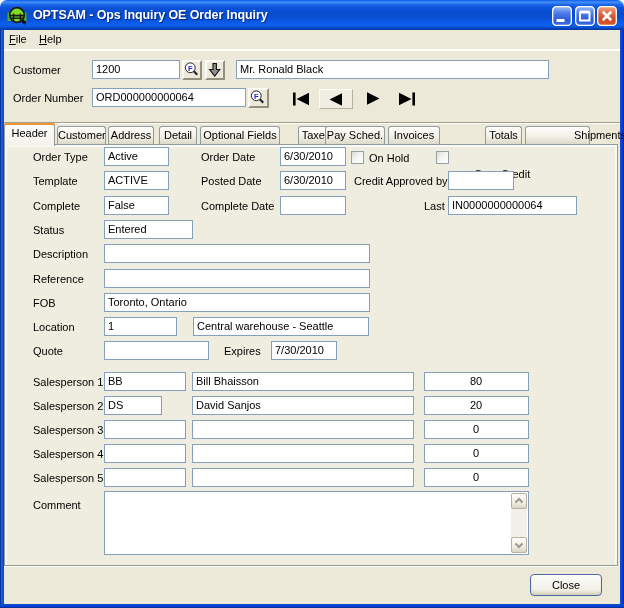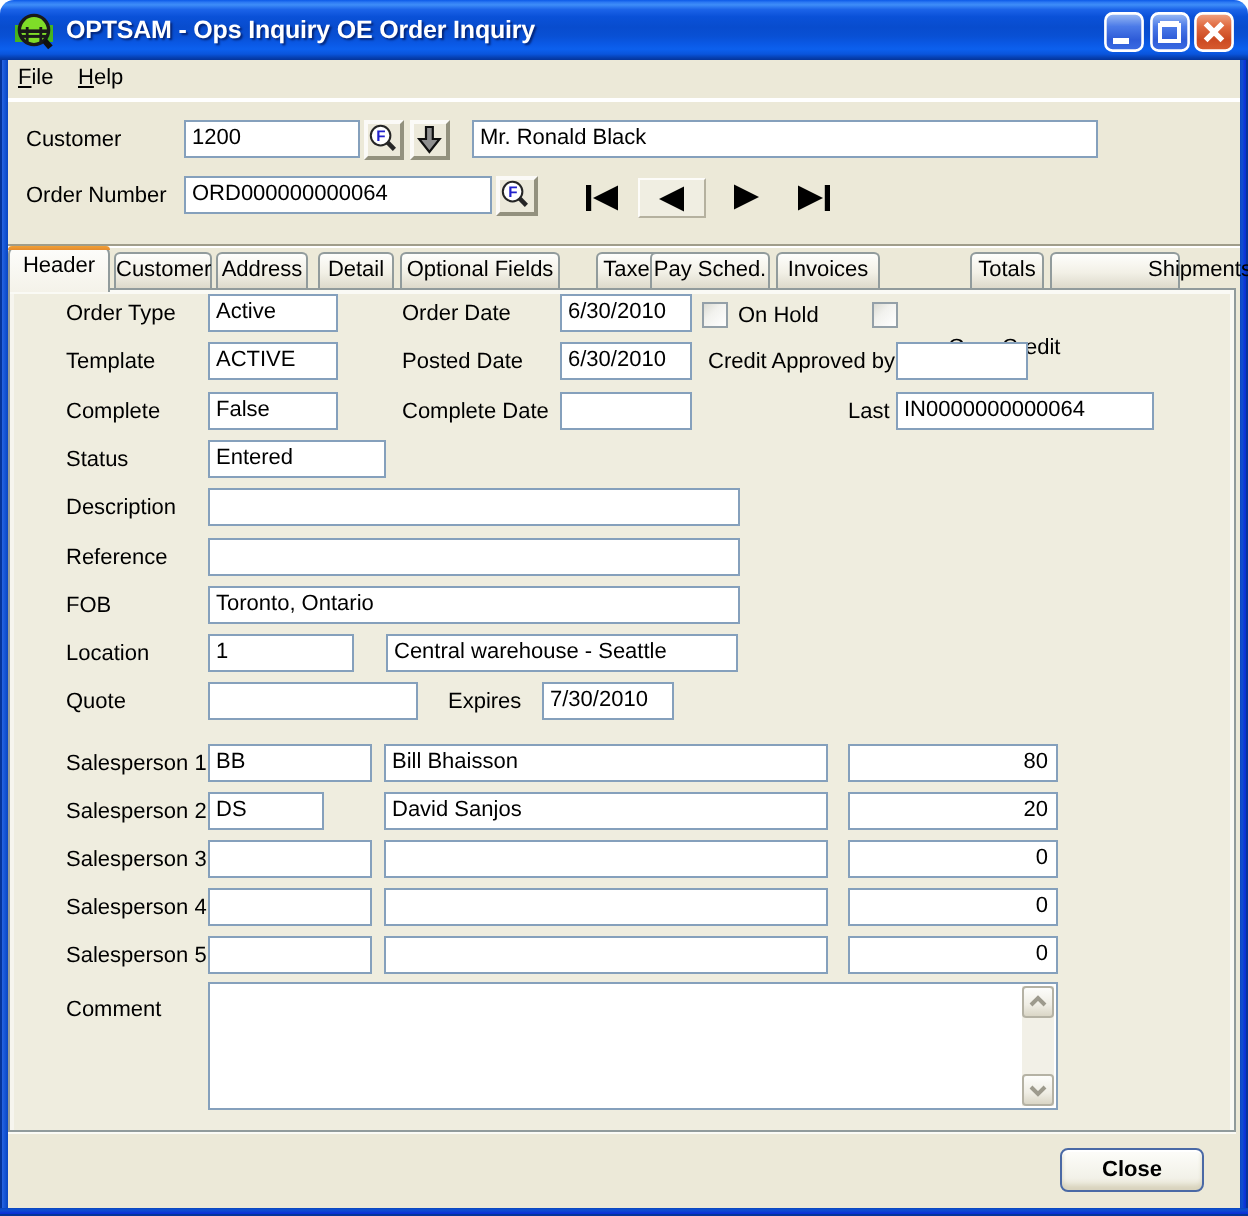--- a/index.html
+++ b/index.html
@@ -2,21 +2,21 @@
 <html><head>
 <meta charset="utf-8">
 <style>
   html,body{margin:0;padding:0;}
   #win{position:relative;width:624px;height:608px;background:#fff;overflow:hidden;
        font-family:"Liberation Sans",sans-serif;font-size:11px;color:#000;}
   .abs{position:absolute;}
   .lbl{position:absolute;font-size:11px;line-height:13px;white-space:nowrap;}
   .inp{position:absolute;background:#fff;border:1px solid #85A0BC;box-sizing:border-box;
        height:19px;line-height:17px;padding:0 0 0 3px;font-size:11px;white-space:nowrap;overflow:hidden;}
-  .num{text-align:right;padding-right:4px;}
+  .num{text-align:center;padding-right:4px;}
   
   #titlebar{position:absolute;left:0;top:0;width:624px;height:30px;
     border-radius:7px 7px 0 0;
     background:linear-gradient(180deg,#0C59E8 0%,#2D7BF4 4%,#3E8DF8 8%,#1B63E8 16%,#0A51D8 28%,#084CCE 45%,#0950D4 60%,#0A58E4 72%,#0C60EE 82%,#0A55DC 90%,#0640B2 96%,#04349A 100%);}
   #title{position:absolute;left:33px;top:8px;font-size:12.5px;font-weight:bold;color:#fff;
     text-shadow:1px 1px 1px rgba(0,10,60,.6);letter-spacing:-0.1px;white-space:nowrap;}
   
   .bord{position:absolute;background:linear-gradient(90deg,#04349A 0,#04349A 1px,#2765E2 1px,#0E4FD0 3px,#0B46BE 4px);}
   #bl{left:0;top:30px;width:4px;height:578px;}
   #br{left:620px;top:30px;width:4px;height:578px;background:linear-gradient(270deg,#04349A 0,#04349A 1px,#0B2BD8 1px,#0E4FD0 3px,#0B46BE 4px);}
@@ -43,21 +43,21 @@
     border-radius:4px 4px 0 0;background:linear-gradient(180deg,#F0A038 0,#E68B2C 100%);}
   
   #tabpage{position:absolute;left:4px;top:144px;width:614px;height:422px;box-sizing:border-box;
     border:1px solid #919B9C;background:#EFEDDF;
     box-shadow:inset 0 2px 0 #FAFAF5, inset -2px 0 0 #FAFAF5, inset 2px 0 0 #F6F5EE;}
   
   #closebtn{position:absolute;left:530px;top:574px;width:72px;height:22px;box-sizing:border-box;
     border:1px solid #4A69A5;border-radius:4px;
     background:linear-gradient(180deg,#FDFDFA 0%,#F2F1E8 70%,#E0DCC8 100%);
     box-shadow:inset 0 1px 0 #fff, inset 0 -2px 2px #D8D3BD;
-    text-align:center;font-size:11px;line-height:20px;font-weight:bold;}
+    text-align:center;font-size:11px;line-height:20px;}
   
   .cb{position:absolute;width:13px;height:13px;box-sizing:border-box;border:1px solid #94A0A8;
     background:linear-gradient(135deg,#DCDCD4 0%,#F2F2EE 40%,#FFFFFF 100%);}
   
   #sb{position:absolute;right:1px;top:1px;width:16px;height:60px;background:#F2F0E7;}
   .sbb{position:absolute;left:0;width:16px;height:16px;box-sizing:border-box;
     border:1px solid #B5B2A4;border-radius:2px;
     background:linear-gradient(180deg,#FDFDFB 0%,#EFEDE4 60%,#DAD6C6 100%);}
 </style>
 </head>

